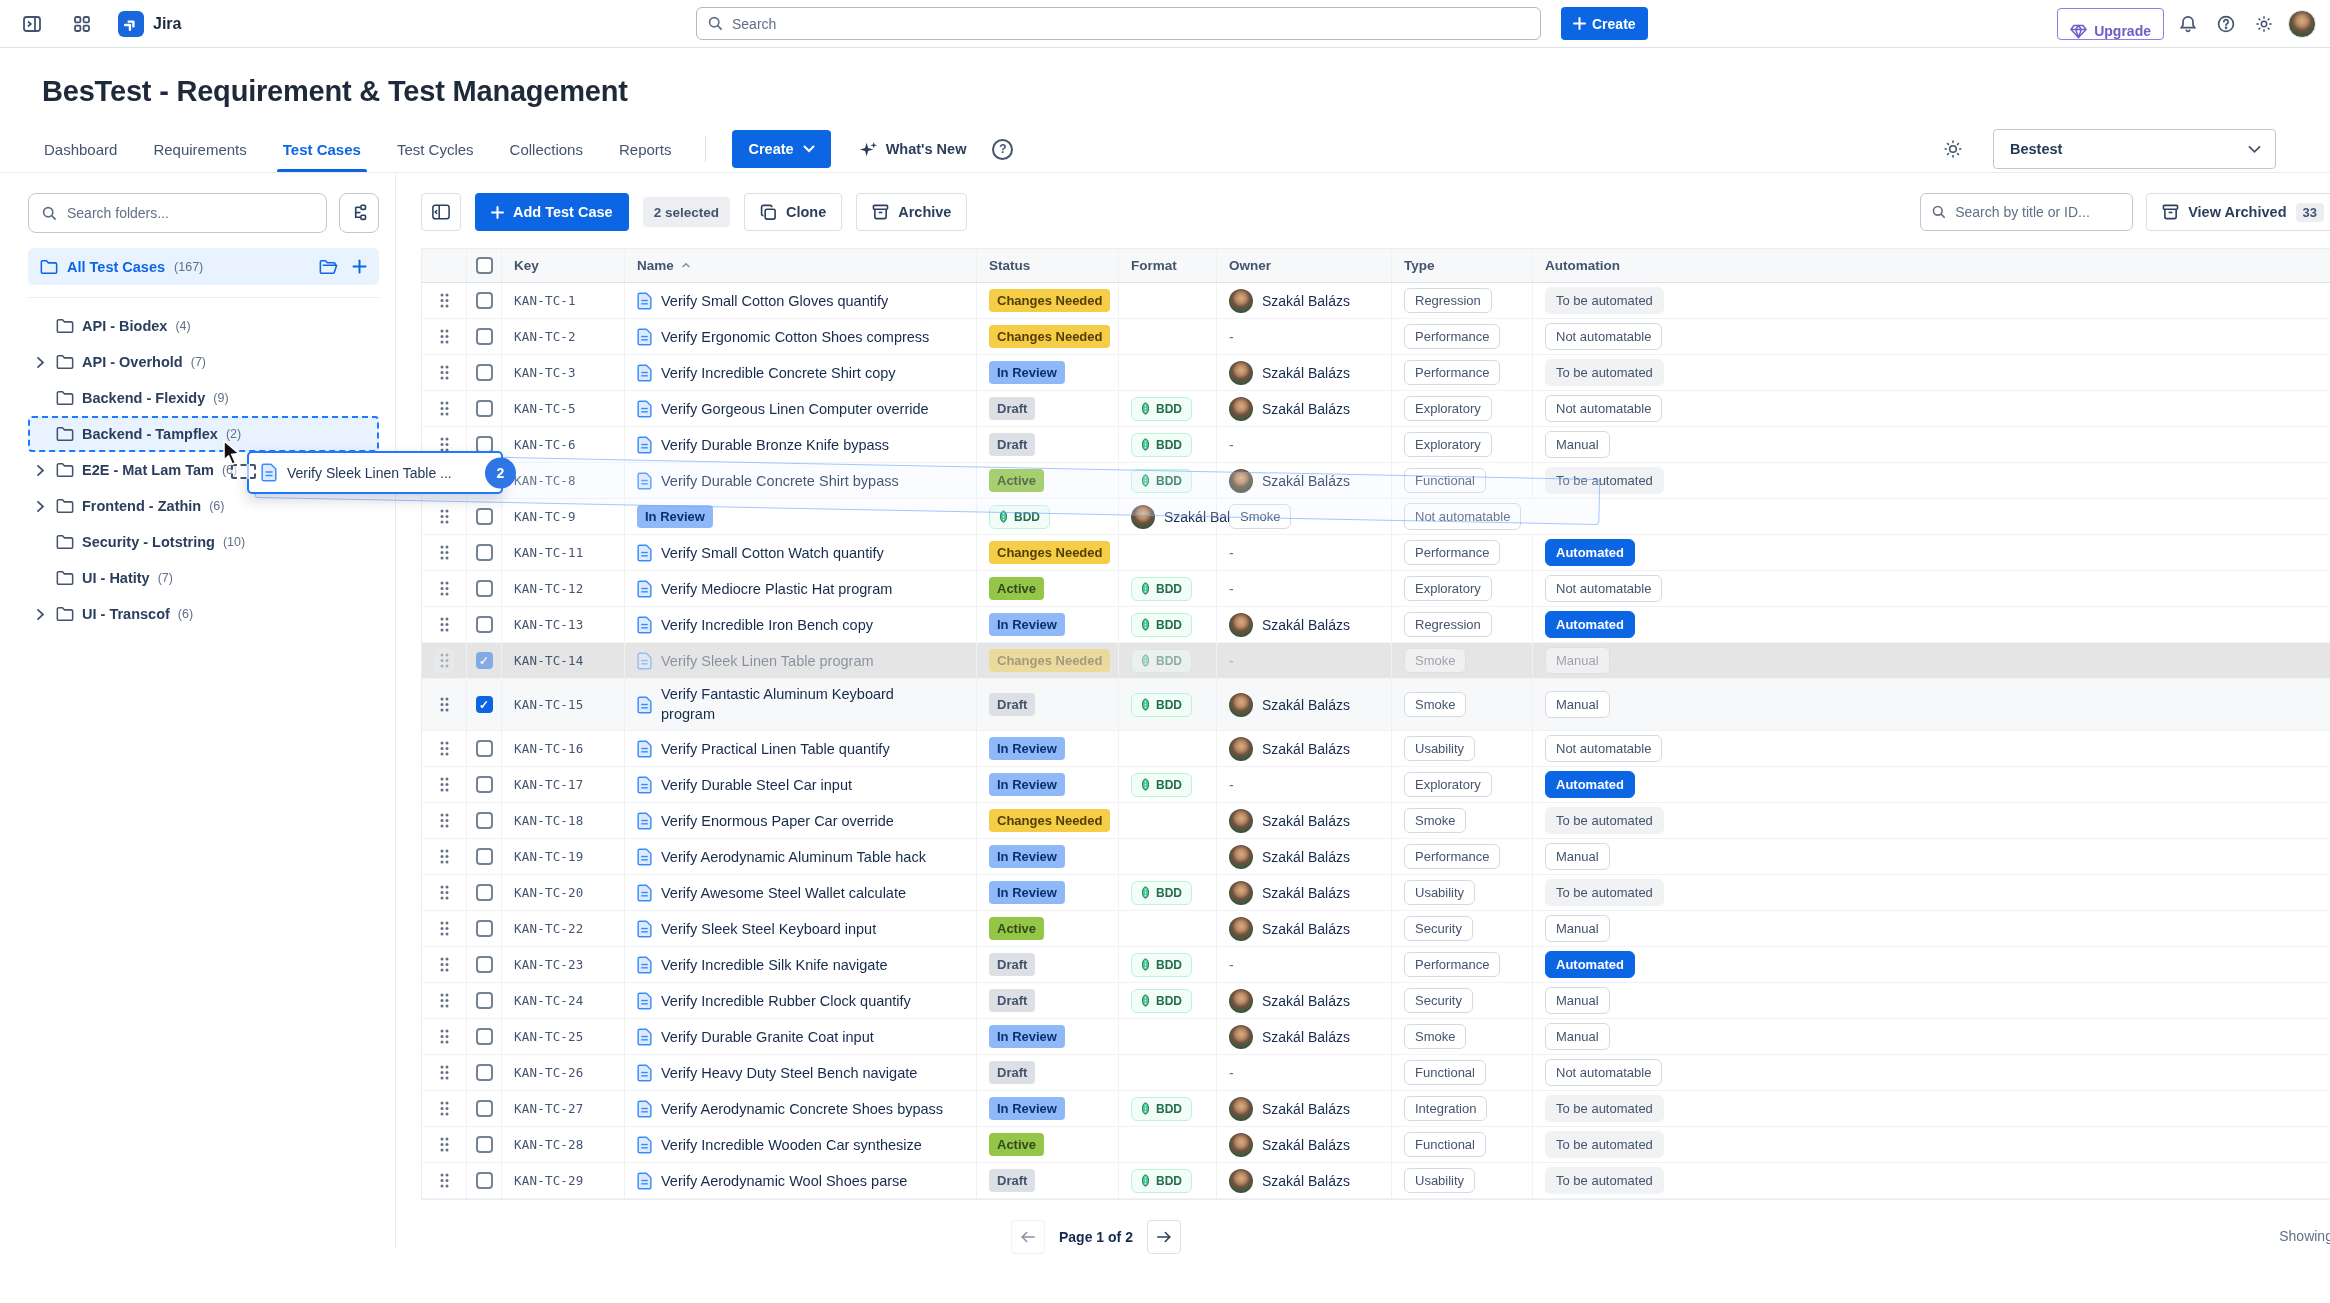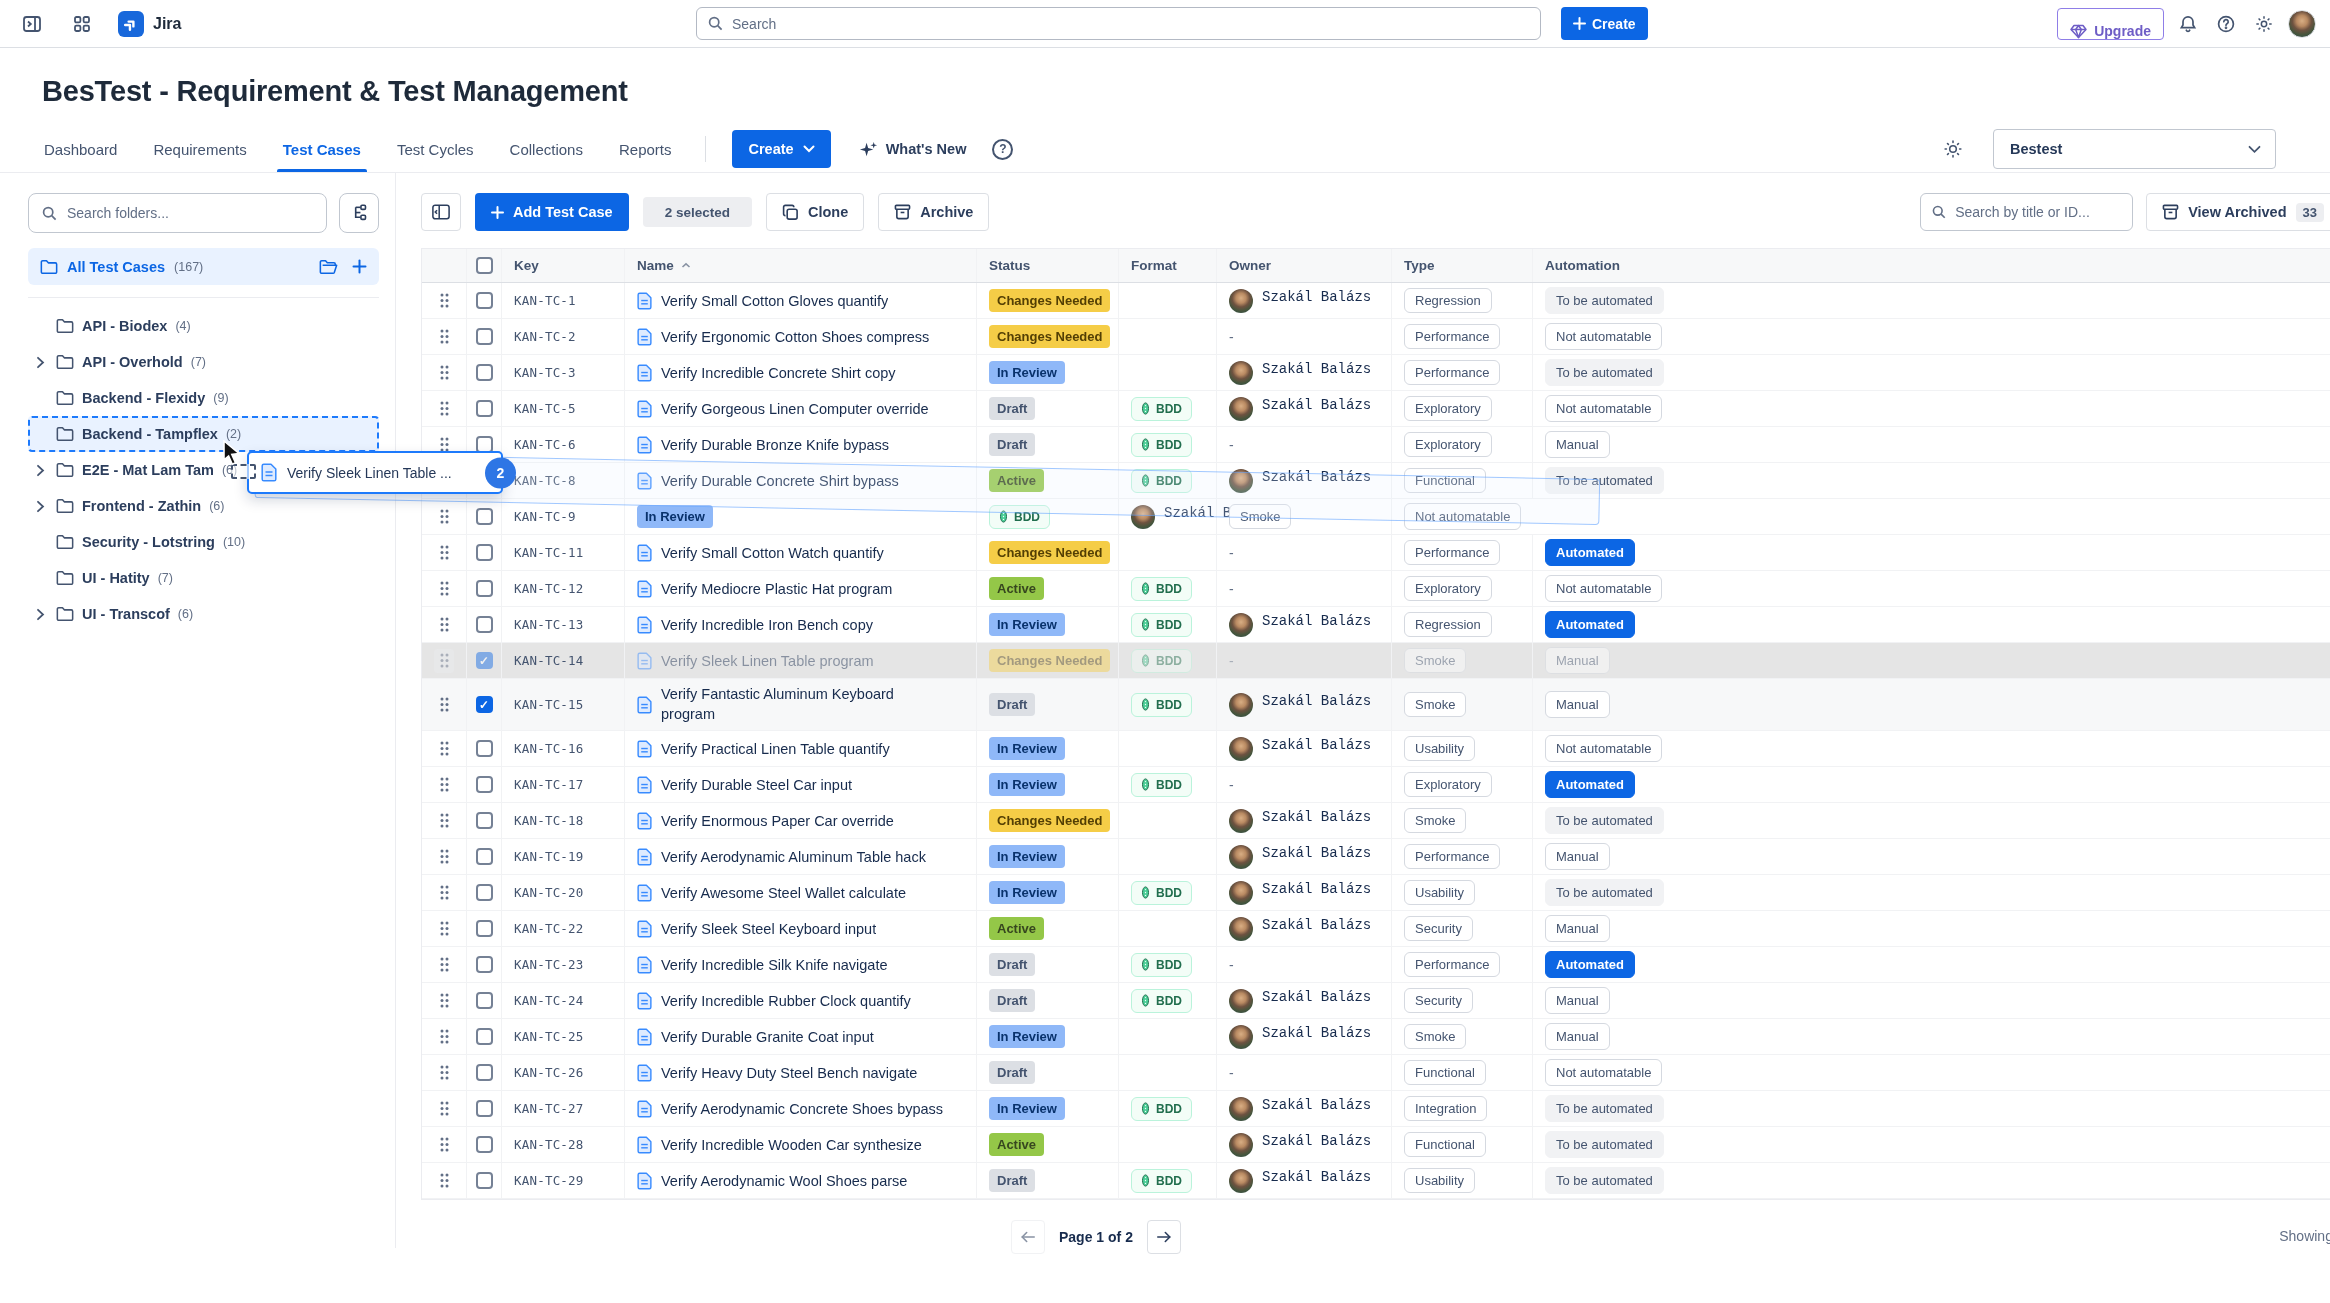--- a/index.html
+++ b/index.html
@@ -85,21 +85,21 @@
   .folder-row .f-count { font-size: 12.5px; color: #626F86; }
   .folder-row.drop-target { background: #E9F2FF; outline: 2px dashed #1D7AFC; outline-offset: -2px; border-radius: 4px; }
   
   .toolbar { display: flex; align-items: center; gap: 14px; }
   .tbtn {
     height: 38px; border: 1px solid #DCDFE4; background: #fff; border-radius: 4px;
     display: flex; align-items: center; gap: 9px; padding: 0 15px; font-size: 14.5px; font-weight: 600; color: #2C3E5D; cursor: pointer; font-family: inherit;
   }
   .tbtn.icon-only { width: 40px; padding: 0; justify-content: center; }
   .add-btn { height: 38px; background: #0C66E4; border: none; color: #fff; border-radius: 4px; display: flex; align-items: center; gap: 9px; padding: 0 16px; font-size: 14.5px; font-weight: 600; cursor: pointer; font-family: inherit; }
-  .selected-chip { background: #EDEEF1; border-radius: 4px; height: 30px; display: flex; align-items: center; padding: 0 22px; font-size: 13.5px; font-weight: 600; color: #44546F; }
+  .selected-chip { background: #EDEEF1; border-radius: 4px; height: 30px; display: flex; align-items: center; padding: 0 11px; font-size: 13.5px; font-weight: 600; color: #44546F; }
   .toolbar-right { margin-left: auto; display: flex; align-items: center; gap: 13px; }
   .table-search { width: 213px; height: 38px; border: 1px solid #C1C7D0; border-radius: 6px; display: flex; align-items: center; gap: 8px; padding: 0 10px; }
   .table-search input { border: none; outline: none; width: 100%; font-size: 14px; font-family: inherit; background: transparent; color: #172B4D; }
   .count-badge { background: #EDEEF1; border-radius: 4px; padding: 2px 7px; font-size: 13px; font-weight: 600; color: #44546F; }
   
   .table-wrap { margin-top: 17px; border: 1px solid #EBECF0; position: relative; width: 2052px; }
   .tgrid { display: grid; grid-template-columns: 45px 35px 123px 352px 142px 98px 175px 141px 1fr; align-items: stretch; }
   .thead { background: #F7F8F9; height: 34px; border-bottom: 1px solid #DCDFE4; }
   .thead .cell { font-size: 13.5px; font-weight: 600; color: #44546F; }
   .cell { display: flex; align-items: center; padding: 0 12px; border-right: 1px solid #F1F2F4; min-width: 0; }
@@ -115,21 +115,21 @@
   .c-check { justify-content: center; padding: 0; }
   .checkbox { width: 17px; height: 17px; border: 2px solid #758195; border-radius: 4px; background: #fff; cursor: pointer; display: flex; align-items: center; justify-content: center; }
   .checkbox.checked { background: #0C66E4; border-color: #0C66E4; }
   .checkbox.checked::after { content: "✓"; color: #fff; font-size: 12px; font-weight: 700; line-height: 1; }
   .c-key { font-family: "DejaVu Sans Mono", monospace; font-size: 12.5px; color: #44546F; letter-spacing: .2px; }
   .c-name { gap: 9px; }
   .name-text { font-size: 14.5px; color: #172B4D; white-space: nowrap; overflow: hidden; text-overflow: ellipsis; cursor: pointer; }
   .name-text.wrap { white-space: normal; line-height: 1.35; max-width: 255px; }
   .lozenge { font-size: 13px; font-weight: 600; padding: 4px 8px; border-radius: 4px; white-space: nowrap; }
   .bdd-badge { display: inline-flex; align-items: center; gap: 6px; border: 1px solid #BAF3DB; background: #F3FDF7; color: #216E4E; font-size: 12px; font-weight: 700; padding: 4px 9px; border-radius: 6px; }
-  .owner-wrap { display: flex; gap: 9px; min-width: 0; font-family: Liberation Mono, monospace; }
+  .owner-wrap { display: flex; align-items: center; gap: 9px; min-width: 0; }
   .owner-avatar { width: 24px; height: 24px; border-radius: 50%; flex: none;
     background: radial-gradient(circle at 50% 38%, #D8AE84 0%, #B98A62 26%, #6E5240 46%, #44553C 68%, #2E4A52 100%); }
   .owner-name { font-size: 14px; color: #172B4D; white-space: nowrap; }
   .owner-dash { font-size: 14px; color: #626F86; }
   .type-pill { border: 1px solid #D5D9E0; background: #fff; border-radius: 6px; padding: 4px 10px; font-size: 13px; color: #44546F; white-space: nowrap; }
   .auto-pill { border-radius: 6px; padding: 5px 10px; font-size: 13px; font-weight: 500; white-space: nowrap; border: 1px solid transparent; }
   
   .vscroll { position: absolute; top: 35px; right: 0; bottom: 1px; width: 15px; border-left: 1px solid #F1F2F4; background: #FBFCFD; }
   .vscroll .up-arrow { width: 0; height: 0; border-left: 5px solid transparent; border-right: 5px solid transparent; border-bottom: 7px solid #8993A4; margin: 4px auto 0; }
   .vscroll .thumb { position: absolute; top: 18px; left: 3px; width: 8px; height: 205px; border-radius: 4px; background: #C4CAD2; }

